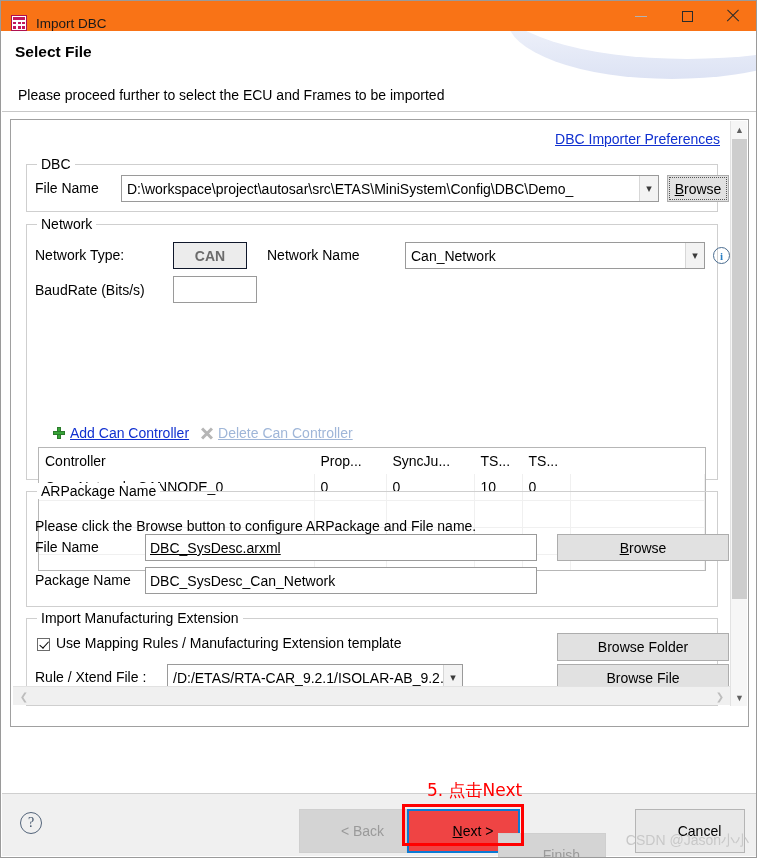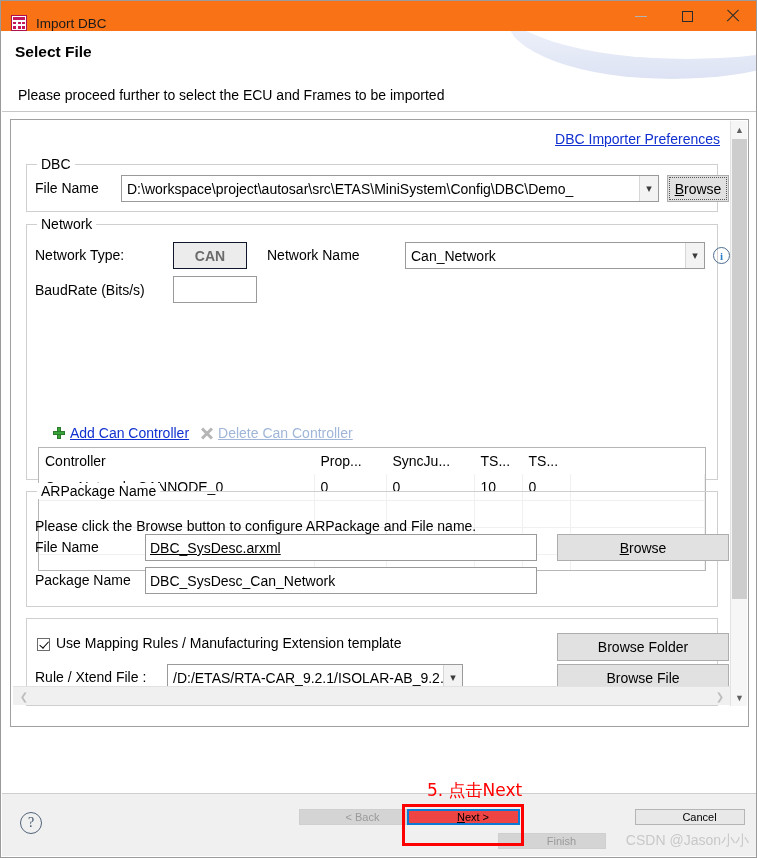--- a/index.html
+++ b/index.html
@@ -430,24 +430,24 @@
     box-sizing: border-box;
     display: flex; align-items: center; justify-content: center;
     font-size: 14px;
     color: #3f5168;
     font-family: "Liberation Serif", serif;
     cursor: pointer;
   }
   .wiz-btn {
     position: absolute;
     top: 15px;
-    height: 16px;
+    height: 44px;
     box-sizing: border-box;
     display: flex; align-items: center; justify-content: center;
-    font-size: 11px;
+    font-size: 14px;
     border: 1px solid #cfcfcf;
     background: #d4d4d4;
     color: #9a9a9a;
     padding-left: 19px;
   }
   .wiz-btn.enabled {
     background: #e8e8e8;
     border: 1px solid #b5b5b5;
     color: #000;
     cursor: pointer;
@@ -632,20 +632,21 @@
         <div class="btn" style="left:530px; top:42px; width:172px; height:27px;">
           <span class="ul" style="text-decoration:none;">
             <span style="text-decoration:underline;">B</span>rowse
           </span>
         </div>
         <div class="lbl" style="left:8px; top:80px;">Package Name</div>
         <div class="txtbox" style="left:118px; top:75px; width:392px; height:27px;">DBC_SysDesc_Can_Network</div>
       </div>
 
       <div class="group grp-mfg">
+        <div class="group-title">Import Manufacturing Extension</div>
         <div class="cbox" style="left:10px; top:19px;">
             <span class="tick"></span>
           </div>
         <div class="lbl" style="left:29px; top:16px;">Use Mapping Rules / Manufacturing Extension template</div>
         <div class="btn" style="left:530px; top:14px; width:172px; height:28px;">Browse Folder</div>
 
         <div class="lbl" style="left:8px; top:50px;">Rule / Xtend File :</div>
         <div class="combo" style="left:140px; top:45px; width:296px; height:27px;">
           <span class="cval">/D:/ETAS/RTA-CAR_9.2.1/ISOLAR-AB_9.2.1/plugins/com.b</span>
           <span class="carrow">▾</span>

